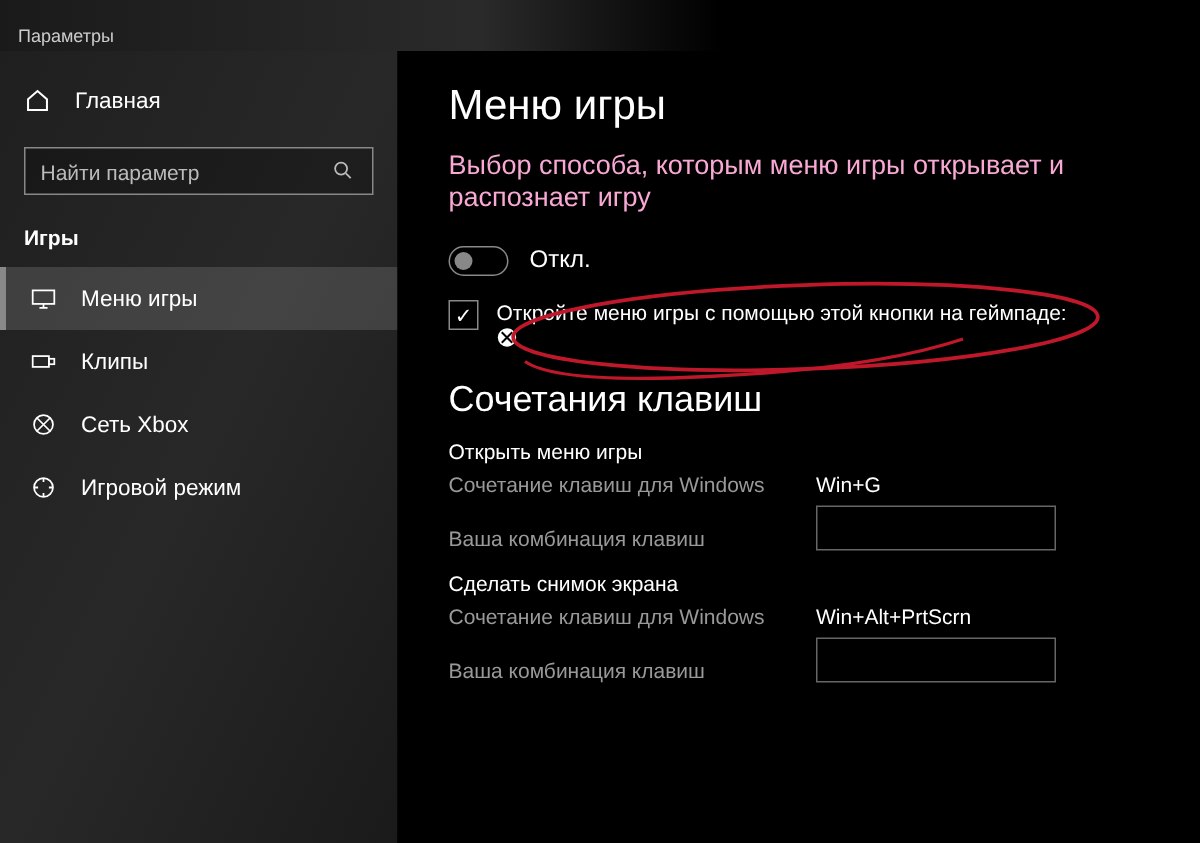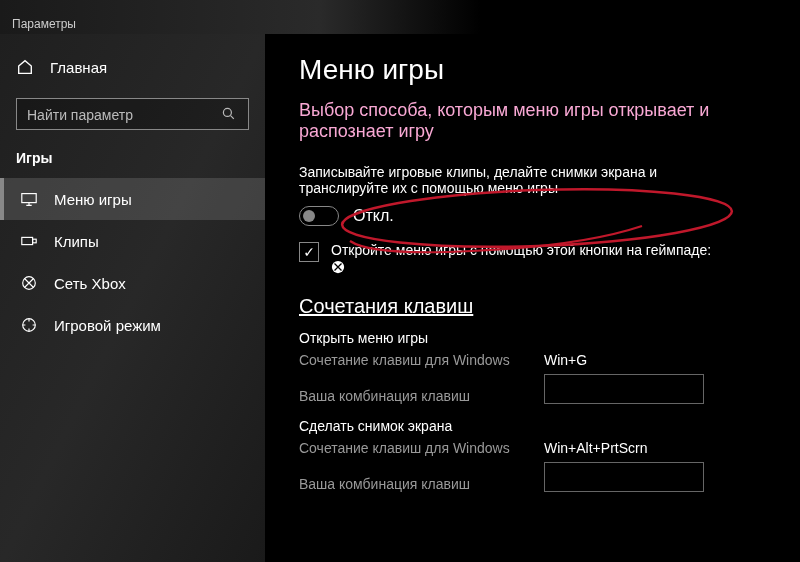--- a/index.html
+++ b/index.html
@@ -75,21 +75,21 @@
   }
   .check-row { display: flex; align-items: flex-start; gap: 12px; margin-bottom: 14px; }
   .checkbox {
     width: 20px; height: 20px; border: 1px solid #888;
     display: flex; align-items: center; justify-content: center;
     font-size: 14px; cursor: pointer; flex-shrink: 0;
   }
   .check-row .cbx-label { font-size: 14px; }
   .xbox-glyph { font-size: 14px; margin-top: 2px; }
 
-  h2 { font-size: 20px; font-weight: 400; margin: 18px 0 12px 0; text-decoration: underline; }
+  h2 { font-size: 24px; font-weight: 400; margin: 18px 0 12px 0; }
   .shortcut-group { margin-bottom: 14px; }
   .shortcut-title { font-size: 14px; margin-bottom: 6px; }
   .shortcut-row { display: flex; align-items: flex-end; margin-bottom: 6px; }
   .shortcut-row .lbl { width: 245px; font-size: 14px; color: #999; }
   .shortcut-row .val { font-size: 14px; }
   .shortcut-input {
     width: 160px; height: 30px;
     border: 1px solid #666; background: #000;
   }
 
@@ -167,21 +167,20 @@
         </svg>
       </span>
       <span>Игровой режим</span>
     </div>
   </div>
 
   <div class="content">
     <h1>Меню игры</h1>
     <p class="desc">Выбор способа, которым меню игры открывает и распознает игру</p>
 
-    <p class="setting-label">Записывайте игровые клипы, делайте снимки экрана и транслируйте их с помощью меню игры</p>
     <div class="toggle-row">
       <div class="toggle">
         <div class="knob"></div>
       </div>
       <span>Откл.</span>
     </div>
 
     <div class="check-row">
       <div class="checkbox">✓</div>
       <div>

